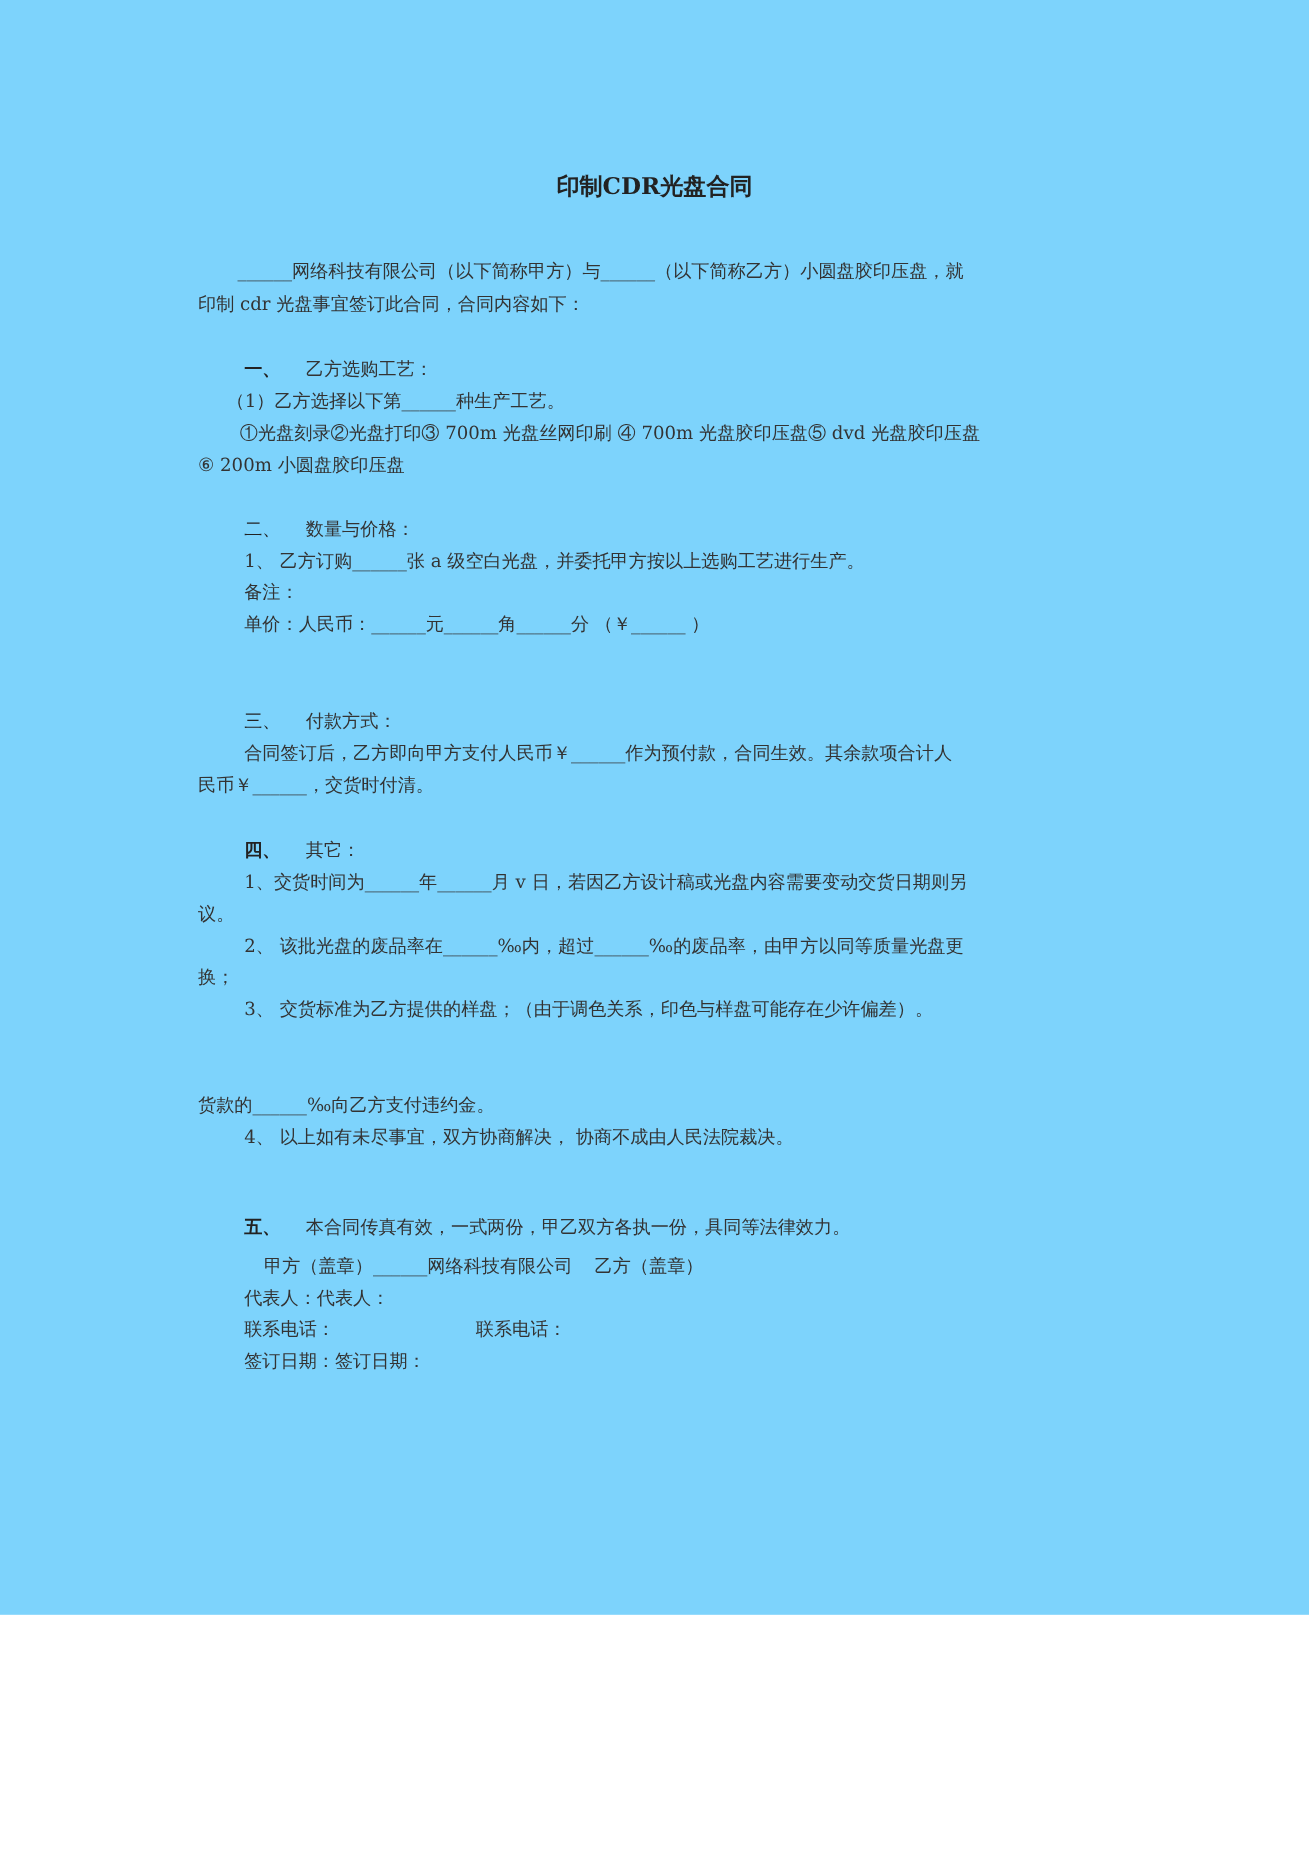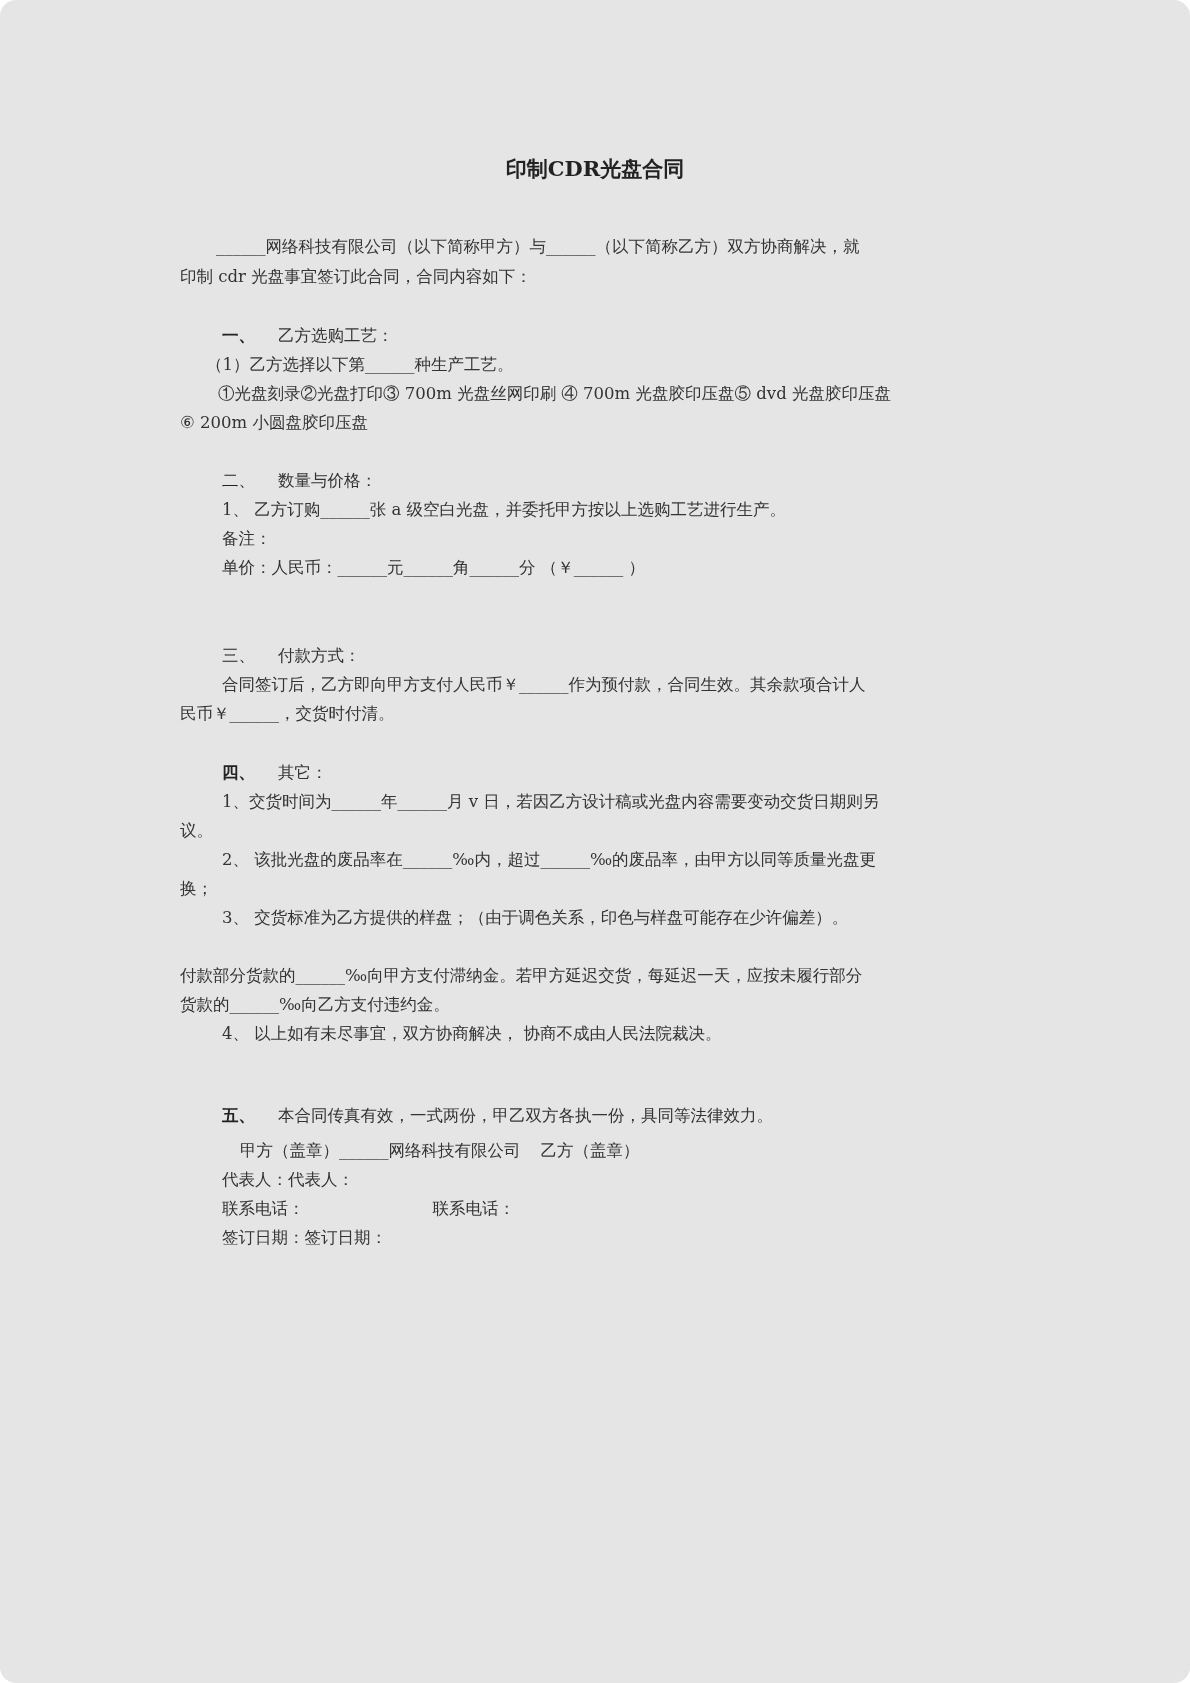--- a/index.html
+++ b/index.html
@@ -12,23 +12,22 @@
       height: 1683px;
       position: relative;
       overflow: hidden;
       font-family: "DejaVu Serif", "Liberation Serif", serif;
       color: #2a2a2a;
     }
     .page {
       position: absolute;
       left: 0; top: 0;
       width: 1190px;
-      height: 1683px;
-      background: #e5e5e5;
-      border-radius: 16px;
+      height: 1468px;
+      background: #7dd3fc;
     }
     .title {
       position: absolute;
       left: 0;
       width: 1190px;
       top: 155px;
       text-align: center;
       font-size: 21px;
       font-weight: bold;
       color: #222;
@@ -51,21 +50,21 @@
     }
     .heading-num.light { font-weight: normal; }
   </style>
 </head>
 <body>
 
 <div class="page">
 
   <div class="title">印制CDR光盘合同</div>
 
-  <div class="line indent" style="top:236px; left:216px;">______网络科技有限公司（以下简称甲方）与______（以下简称乙方）双方协商解决，就</div>
+  <div class="line indent" style="top:236px; left:216px;">______网络科技有限公司（以下简称甲方）与______（以下简称乙方）小圆盘胶印压盘，就</div>
   <div class="line" style="top:266px;">印制 cdr 光盘事宜签订此合同，合同内容如下：</div>
 
   <div class="line indent" style="top:325px;">
     <span class="heading-num">一、</span><span>乙方选购工艺：</span>
   </div>
   <div class="line" style="top:354px; left:206px;">（1）乙方选择以下第______种生产工艺。</div>
   <div class="line" style="top:383px; left:218px;">①光盘刻录②光盘打印③ 700m 光盘丝网印刷 ④ 700m 光盘胶印压盘⑤ dvd 光盘胶印压盘</div>
   <div class="line" style="top:412px;">⑥ 200m 小圆盘胶印压盘</div>
 
   <div class="line indent" style="top:470px;">
@@ -82,21 +81,20 @@
   <div class="line" style="top:703px;">民币￥______，交货时付清。</div>
 
   <div class="line indent" style="top:762px;">
     <span class="heading-num">四、</span><span>其它：</span>
   </div>
   <div class="line indent" style="top:791px;">1、交货时间为______年______月 v 日，若因乙方设计稿或光盘内容需要变动交货日期则另</div>
   <div class="line" style="top:820px;">议。</div>
   <div class="line indent" style="top:849px;">2、 该批光盘的废品率在______‰内，超过______‰的废品率，由甲方以同等质量光盘更</div>
   <div class="line" style="top:878px;">换；</div>
   <div class="line indent" style="top:907px;">3、 交货标准为乙方提供的样盘；（由于调色关系，印色与样盘可能存在少许偏差）。</div>
-  <div class="line" style="top:965px;">付款部分货款的______‰向甲方支付滞纳金。若甲方延迟交货，每延迟一天，应按未履行部分</div>
   <div class="line" style="top:994px;">货款的______‰向乙方支付违约金。</div>
   <div class="line indent" style="top:1023px;">4、 以上如有未尽事宜，双方协商解决， 协商不成由人民法院裁决。</div>
 
   <div class="line indent" style="top:1082px;margin-top:23px;">
     <span class="heading-num">五、</span><span>本合同传真有效，一式两份，甲乙双方各执一份，具同等法律效力。</span>
   </div>
 
   <div class="line indent" style="top:1140px;margin-left:18px;">
     <span>甲方（盖章）______网络科技有限公司</span><span style="display:inline-block;width:20px;"></span><span>乙方（盖章）</span>
   </div>

